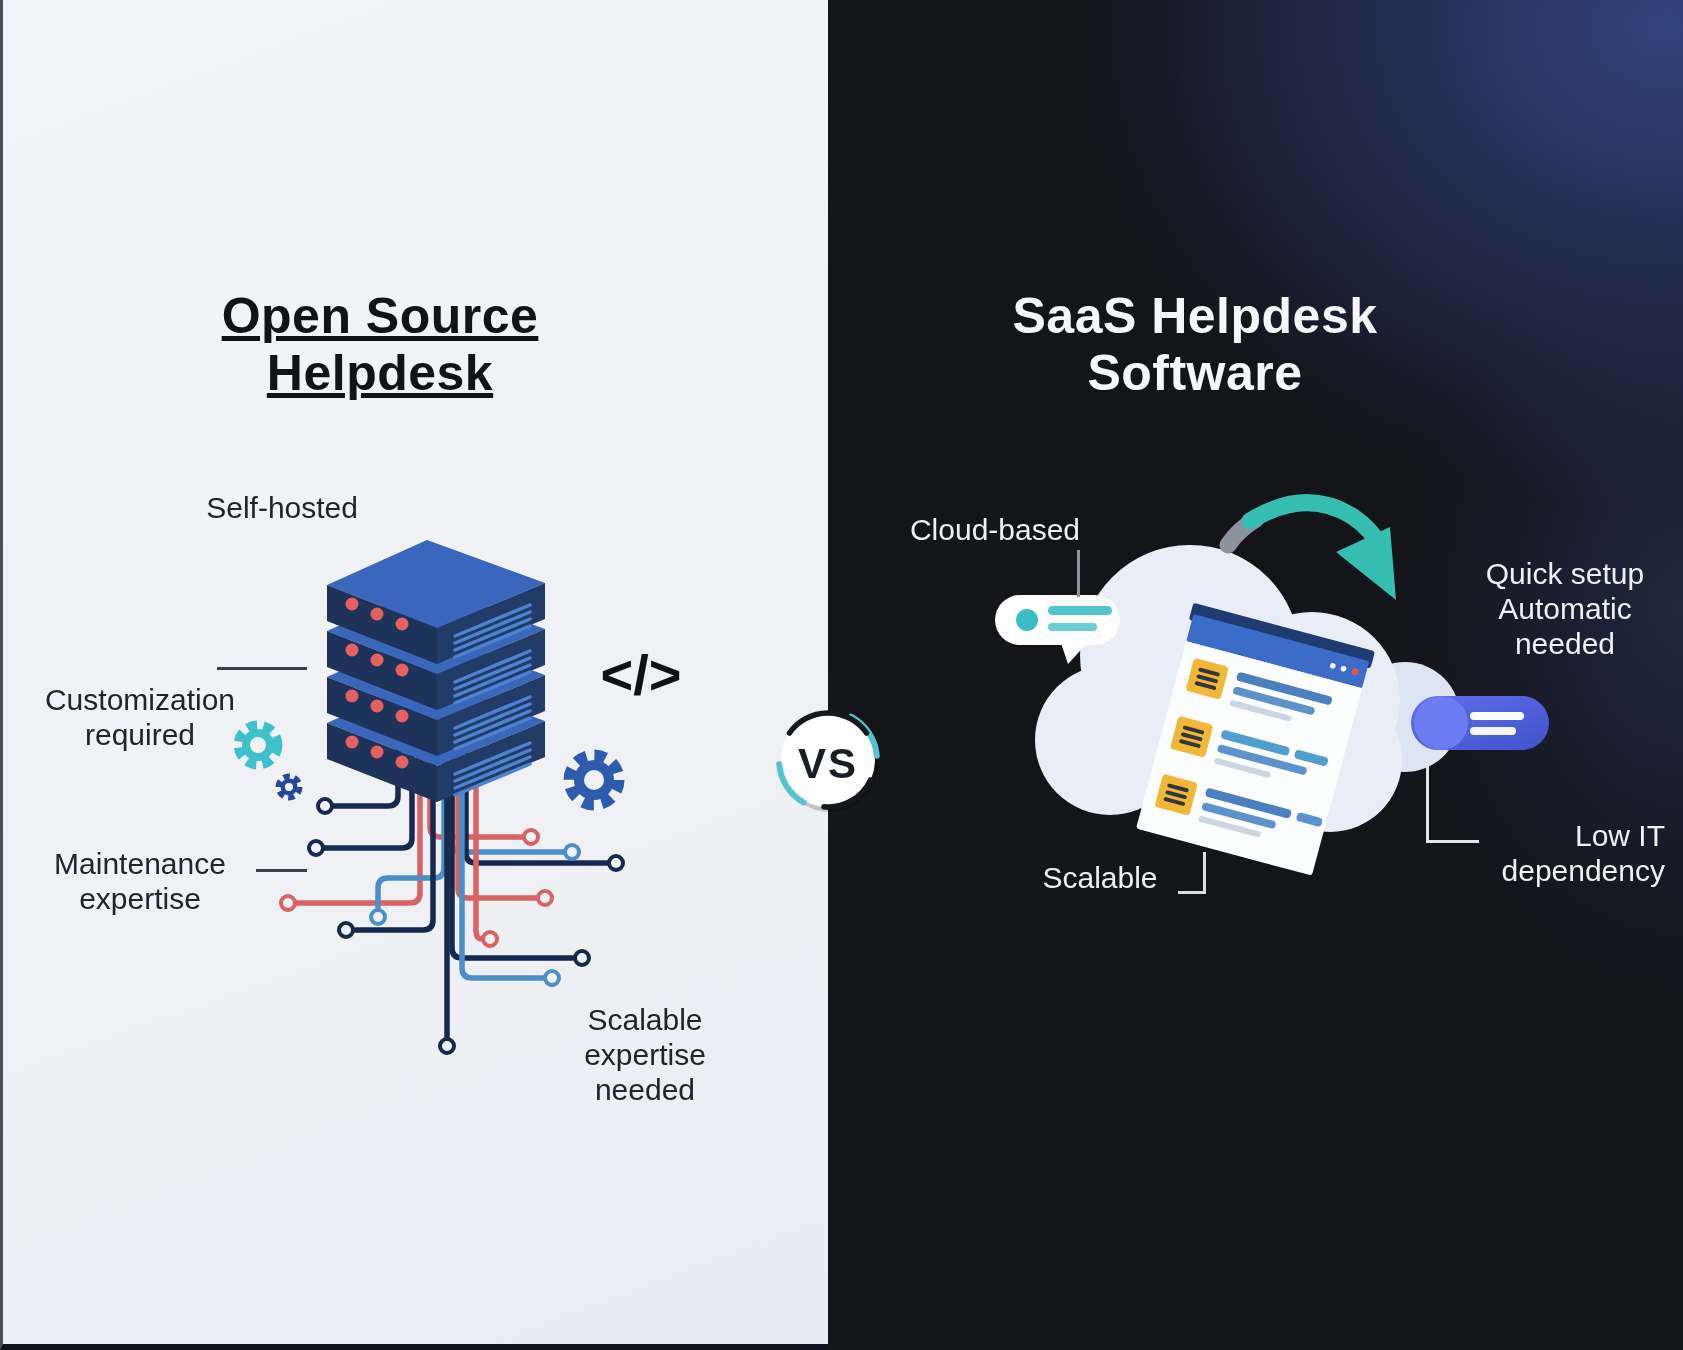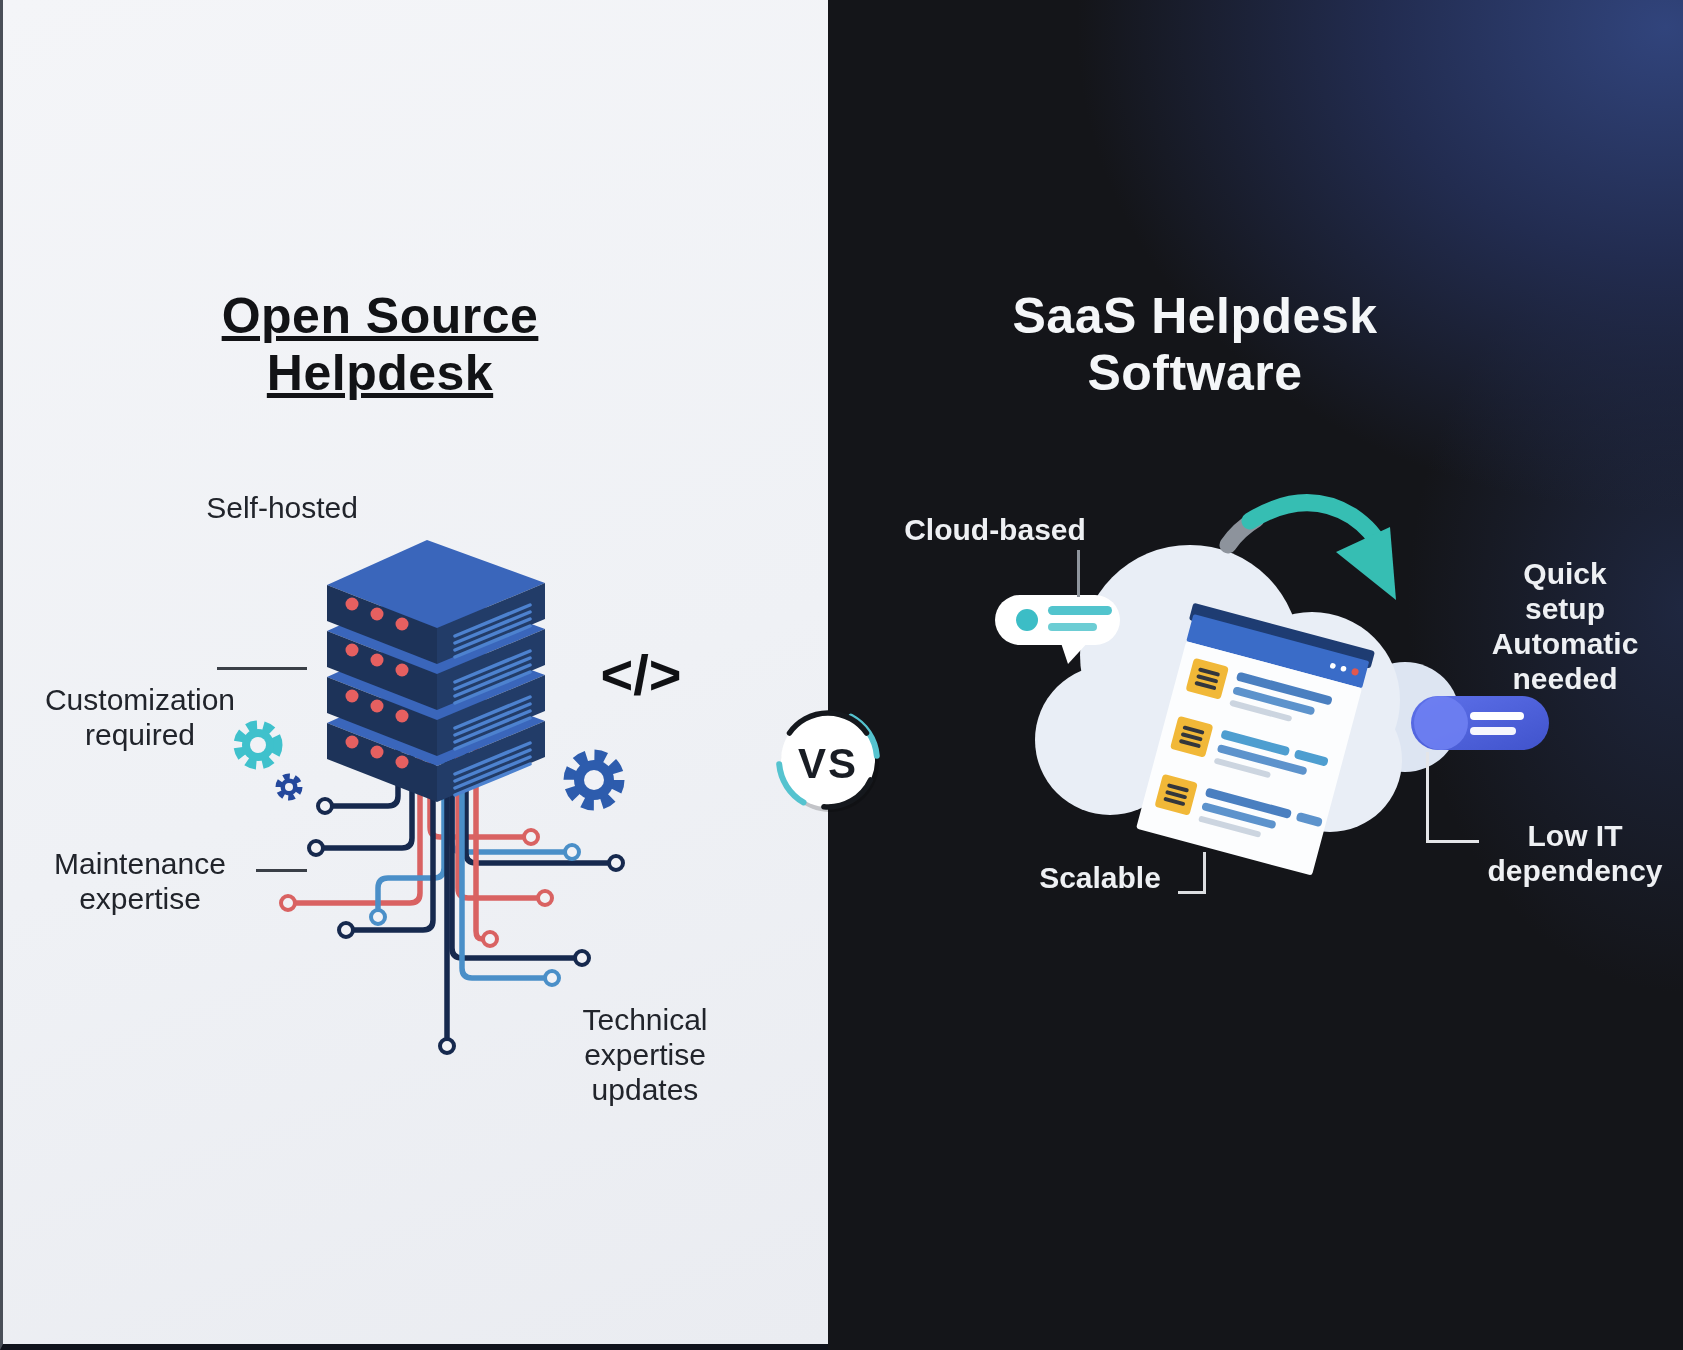--- a/index.html
+++ b/index.html
@@ -27,29 +27,29 @@
     position:absolute;text-align:center;
     font-weight:700;font-size:50px;line-height:1.14;letter-spacing:.5px;
   }
   .title-left{left:180px;top:288px;width:400px;color:#121316;text-decoration:underline;}
   .title-right{left:995px;top:288px;width:400px;color:#f4f6f8;}
   .lbl{
     position:absolute;text-align:center;
     font-size:30px;line-height:1.17;font-weight:500;
   }
   .lbl-dark{color:#21242b;}
-  .lbl-light{color:#eef0f3;font-weight:bold;}
+  .lbl-light{color:#eef0f3;}
   .lbl-selfhosted{left:158px;top:490px;width:200px;text-align:right;}
   .lbl-customization{left:40px;top:682px;width:200px;}
   .lbl-maintenance{left:40px;top:846px;width:200px;}
   .lbl-technical{left:545px;top:1002px;width:200px;}
   .lbl-cloudbased{left:895px;top:512px;width:200px;}
   .lbl-quicksetup{left:1432px;top:556px;width:170px;margin-left:48px;}
   .lbl-scalable{left:1020px;top:836px;width:160px;margin-top:24px;}
-  .lbl-lowit{left:1485px;top:818px;width:180px;text-align:center;}
+  .lbl-lowit{left:1485px;top:818px;width:180px;text-align:right;}
   
   .leader{position:absolute;}
   .ld-customization{left:217px;top:667px;width:90px;height:3px;background:#3a3f47;}
   .ld-maintenance{left:256px;top:869px;width:51px;height:3px;background:#3a3f47;}
   .ld-cloudbased{left:1077px;top:550px;width:3px;height:47px;background:#8f959d;}
   .ld-lowit{left:1426px;top:752px;width:53px;height:91px;
     border-left:3px solid #e4e5e8;border-bottom:3px solid #e4e5e8;box-sizing:border-box;}
   .ld-scalable{left:1178px;top:852px;width:28px;height:42px;
     border-right:3px solid #dcdee1;border-bottom:3px solid #dcdee1;box-sizing:border-box;}
   
@@ -260,21 +260,21 @@
       <text class="vs-text" x="828" y="778" text-anchor="middle">VS</text>
     </g>
   </svg>
 
   <div class="title title-left">Open Source Helpdesk</div>
   <div class="title title-right">SaaS Helpdesk Software</div>
 
   <div class="lbl lbl-dark lbl-selfhosted">Self-hosted</div>
   <div class="lbl lbl-dark lbl-customization">Customization required</div>
   <div class="lbl lbl-dark lbl-maintenance">Maintenance expertise</div>
-  <div class="lbl lbl-dark lbl-technical">Technical expertise updates</div>
+  <div class="lbl lbl-dark lbl-technical">Scalable expertise needed</div>
 
   <div class="lbl lbl-light lbl-cloudbased">Cloud-based</div>
   <div class="lbl lbl-light lbl-quicksetup">
     <span>Quick setup</span><br>
     <span>Automatic needed</span>
   </div>
   <div class="lbl lbl-light lbl-scalable">Scalable</div>
   <div class="lbl lbl-light lbl-lowit">Low IT dependency</div>
 
   <div class="leader ld-customization"></div>

